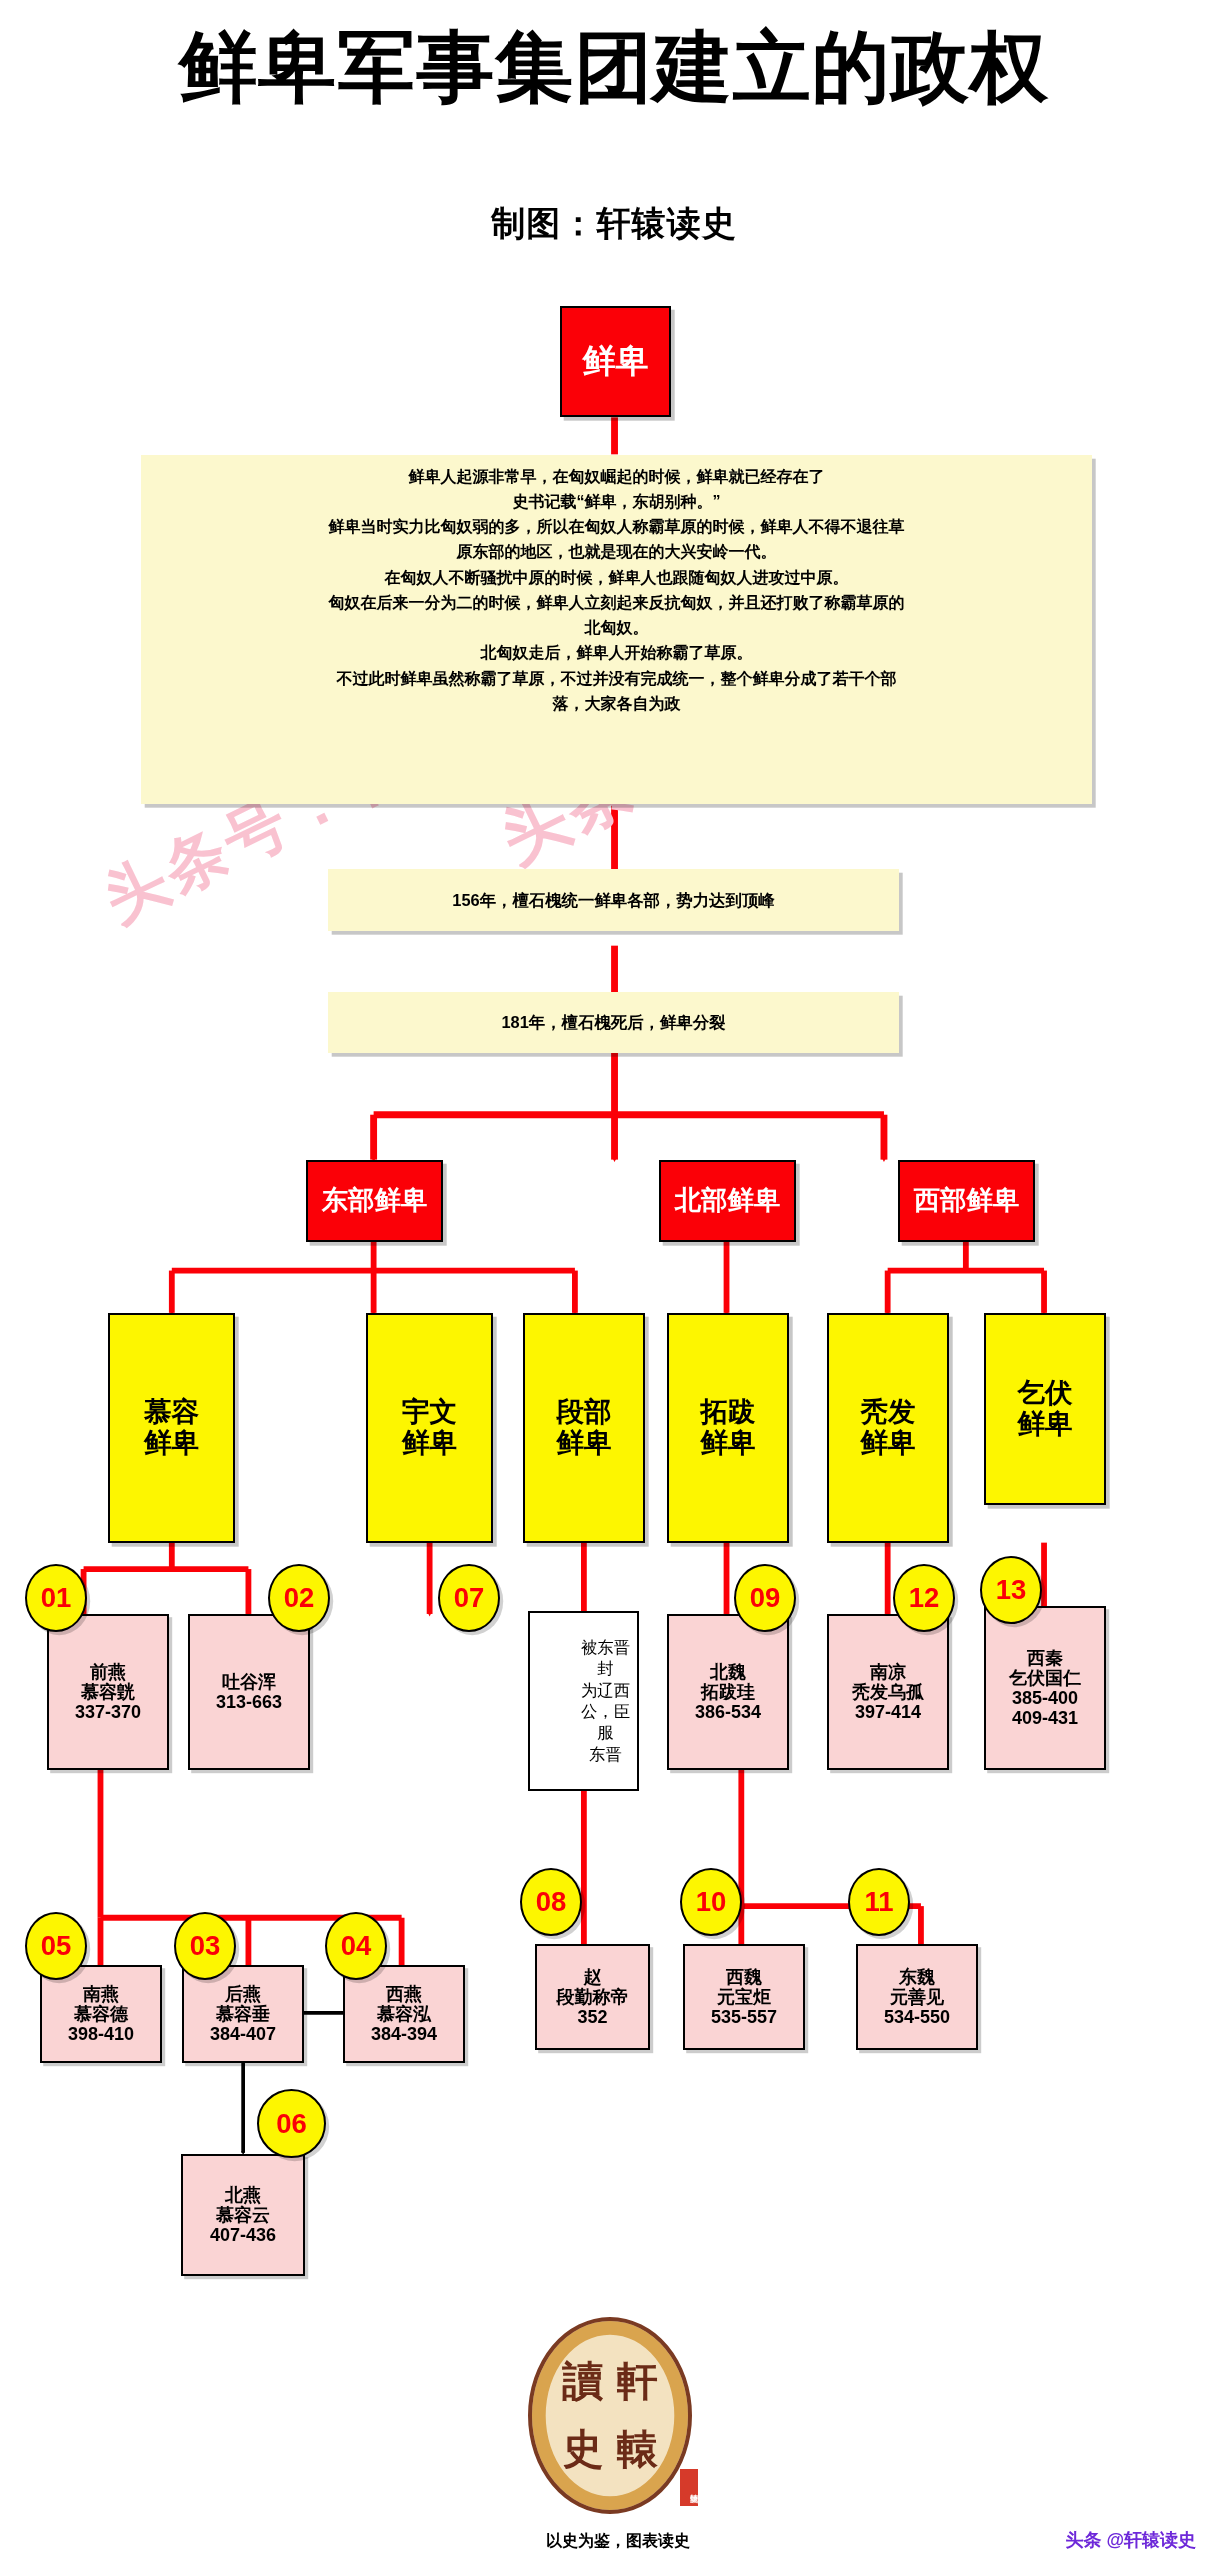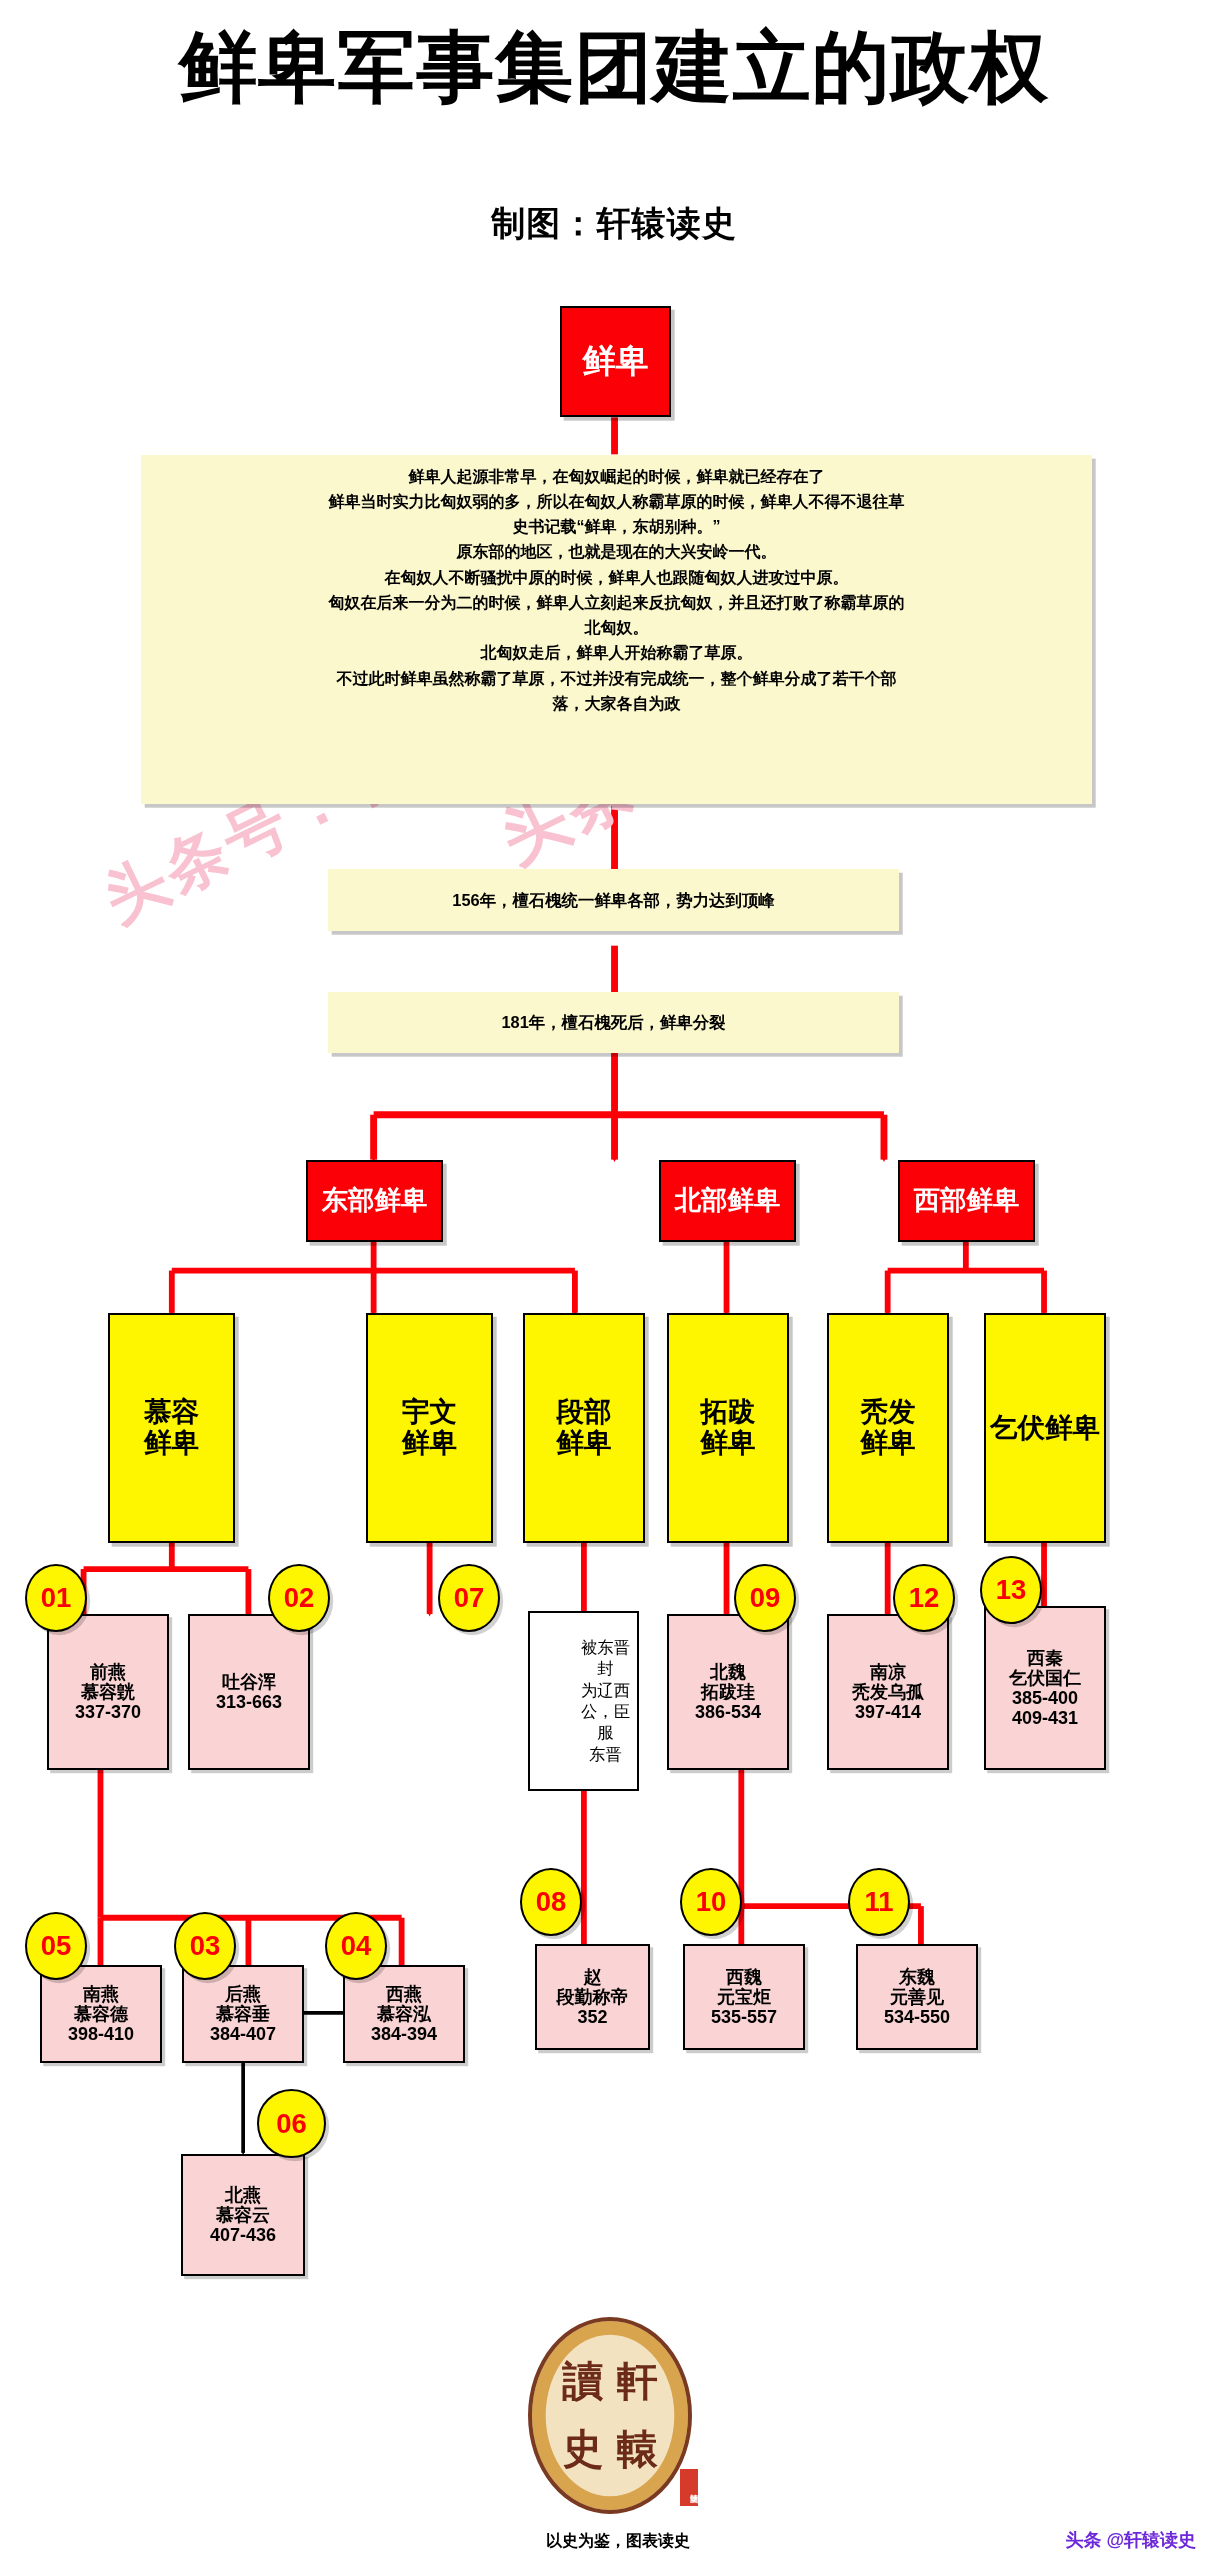--- a/index.html
+++ b/index.html
@@ -321,22 +321,22 @@
 
   <div class="title">鲜卑军事集团建立的政权</div>
   <div class="subtitle">制图：轩辕读史</div>
 
   <div class="node red-box red-root" style="left:560px; top:306px; width:111px; height:111px;">
     <span>鲜卑</span>
   </div>
 
   <div class="note-box desc-box" style="position:absolute; z-index:4; left:141px; top:455px; width:951px; height:349px;">
     <div>鲜卑人起源非常早，在匈奴崛起的时候，鲜卑就已经存在了</div>
+    <div>史书记载“鲜卑，东胡别种。”</div>
     <div>鲜卑当时实力比匈奴弱的多，所以在匈奴人称霸草原的时候，鲜卑人不得不退往草</div>
-    <div>史书记载“鲜卑，东胡别种。”</div>
     <div>原东部的地区，也就是现在的大兴安岭一代。</div>
     <div>在匈奴人不断骚扰中原的时候，鲜卑人也跟随匈奴人进攻过中原。</div>
     <div>匈奴在后来一分为二的时候，鲜卑人立刻起来反抗匈奴，并且还打败了称霸草原的</div>
     <div>北匈奴。</div>
     <div>北匈奴走后，鲜卑人开始称霸了草原。</div>
     <div>不过此时鲜卑虽然称霸了草原，不过并没有完成统一，整个鲜卑分成了若干个部</div>
     <div>落，大家各自为政</div>
   </div>
 
   <div class="node note-box era-box" style="left:328px; top:869px; width:571px; height:62px;">
@@ -369,21 +369,21 @@
     <span>鲜卑</span>
   </div>
   <div class="node yellow-box" style="left:667px; top:1313px; width:122px; height:230px; flex-direction:column;">
     <span>拓跋</span>
     <span>鲜卑</span>
   </div>
   <div class="node yellow-box" style="left:827px; top:1313px; width:122px; height:230px; flex-direction:column;">
     <span>秃发</span>
     <span>鲜卑</span>
   </div>
-  <div class="node yellow-box" style="left:984px; top:1313px; width:122px; height:230px; flex-direction:row;">
+  <div class="node yellow-box" style="left:984px; top:1313px; width:122px; height:192px; flex-direction:column;">
     <span>乞伏</span>
     <span>鲜卑</span>
   </div>
 
   <div class="badge" style="left:25px; top:1564px; width:62px; height:68px;">
     <span>01</span>
   </div>
   <div class="node pink-box" style="left:39px; top:1614px; width:122px; height:156px; flex-direction:column;margin-left:8px;">
     <span class="ln">前燕</span>
     <span class="ln">慕容皝</span>

